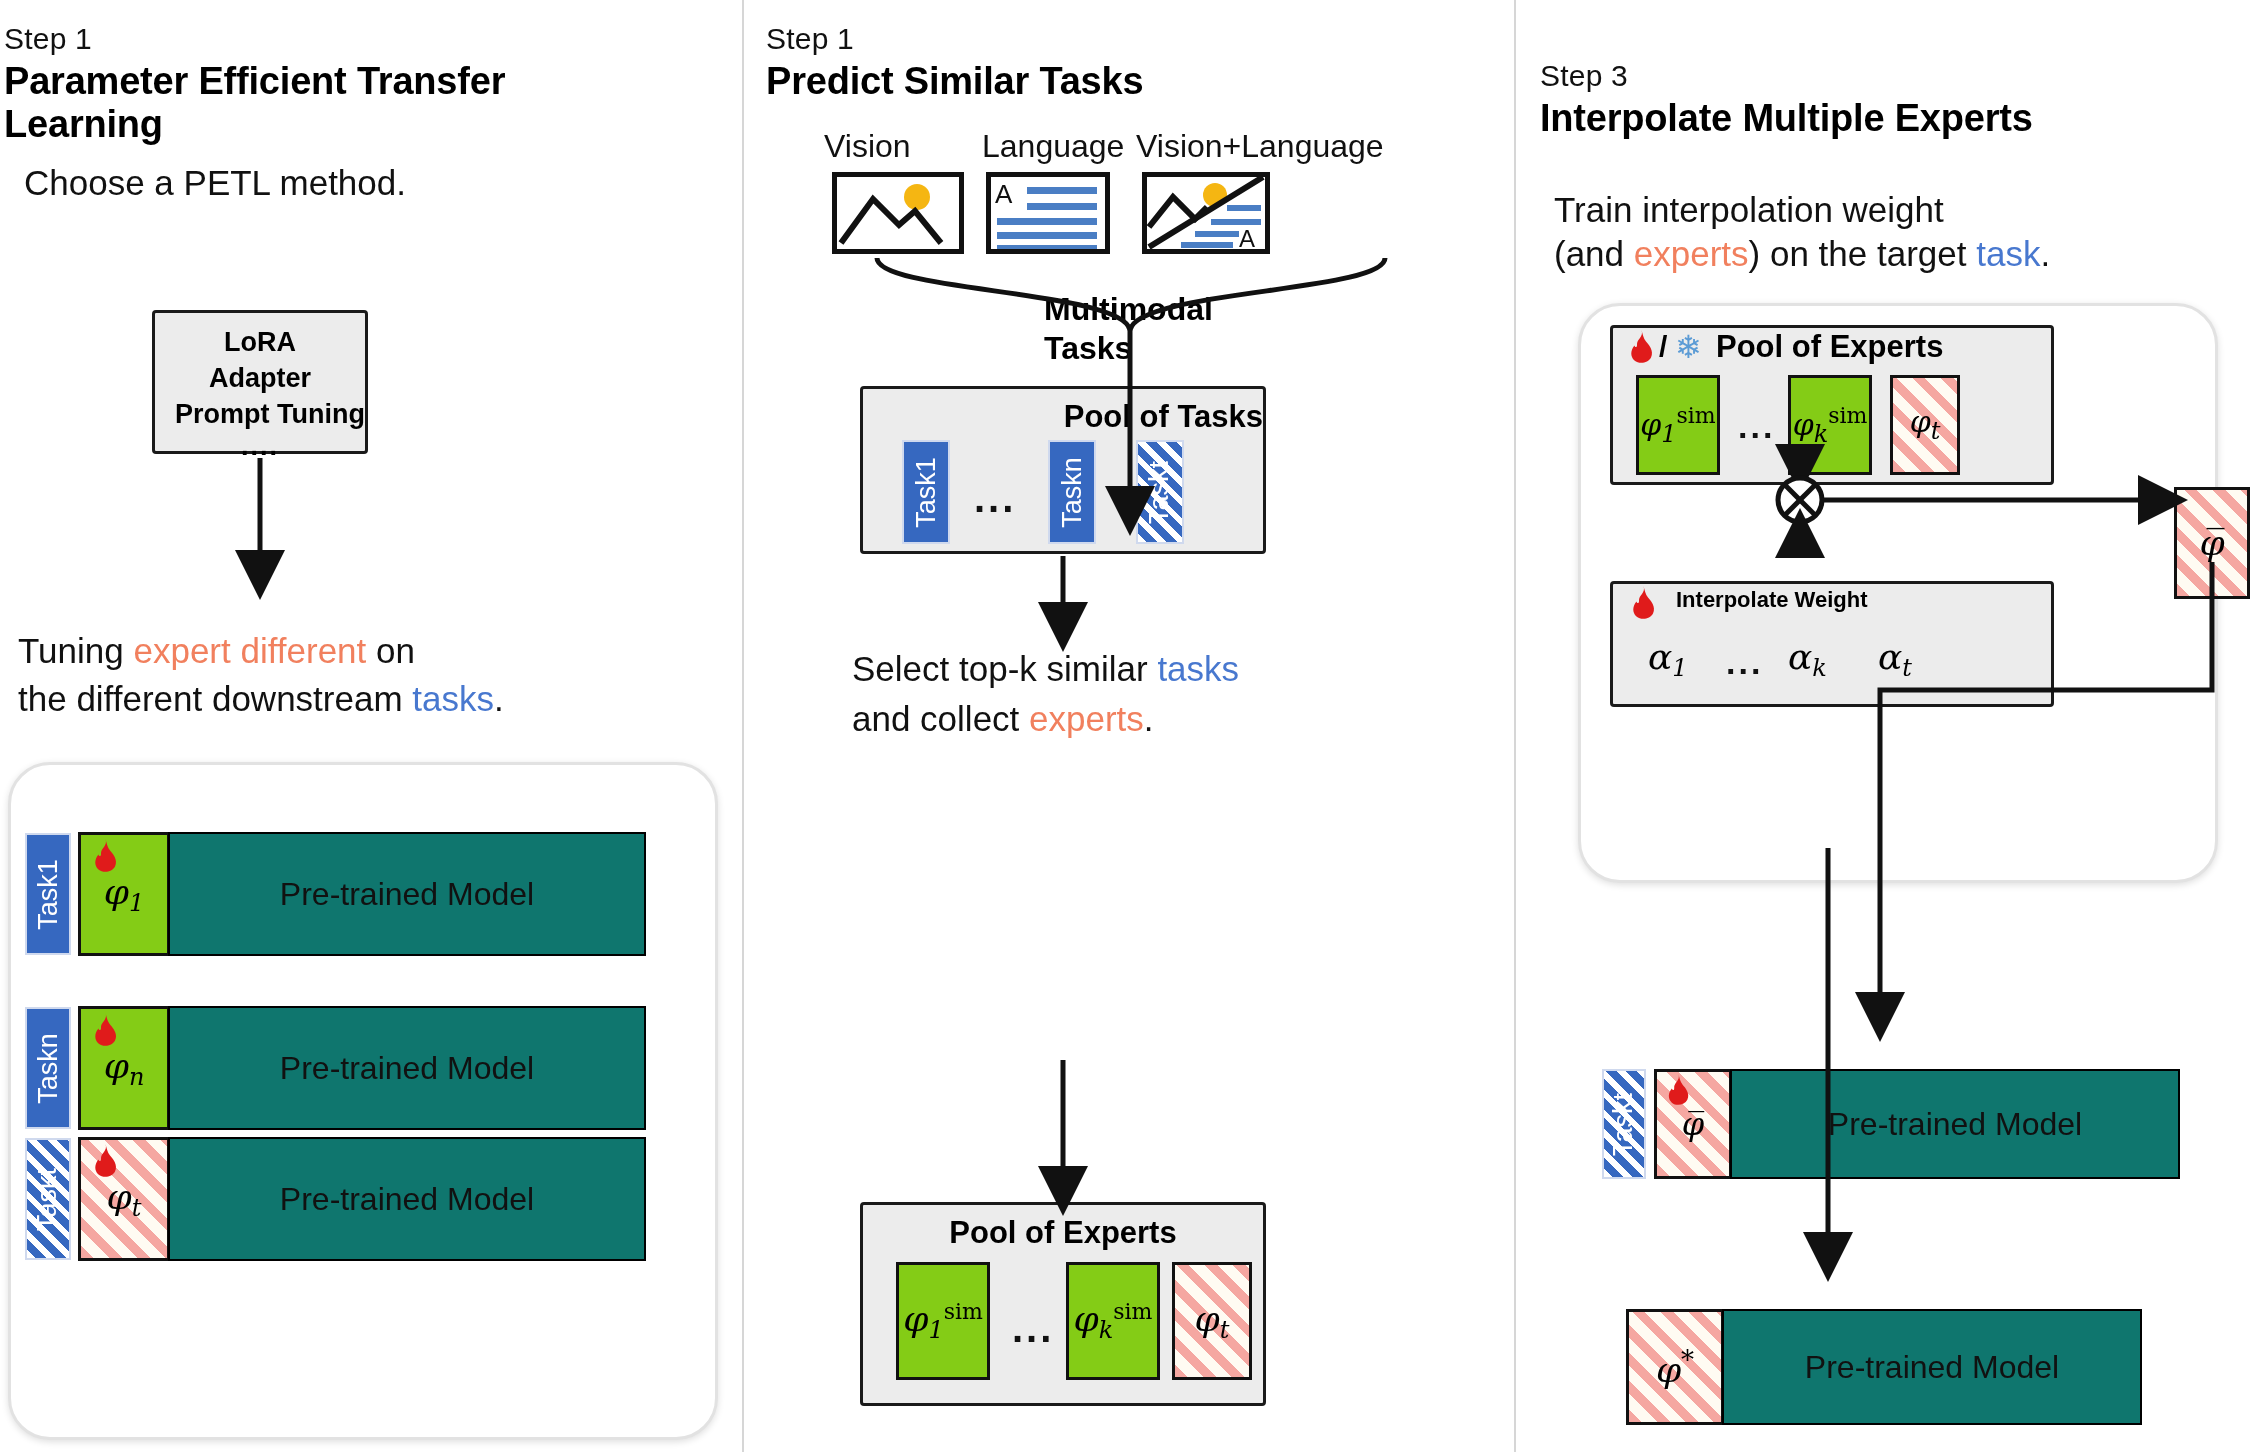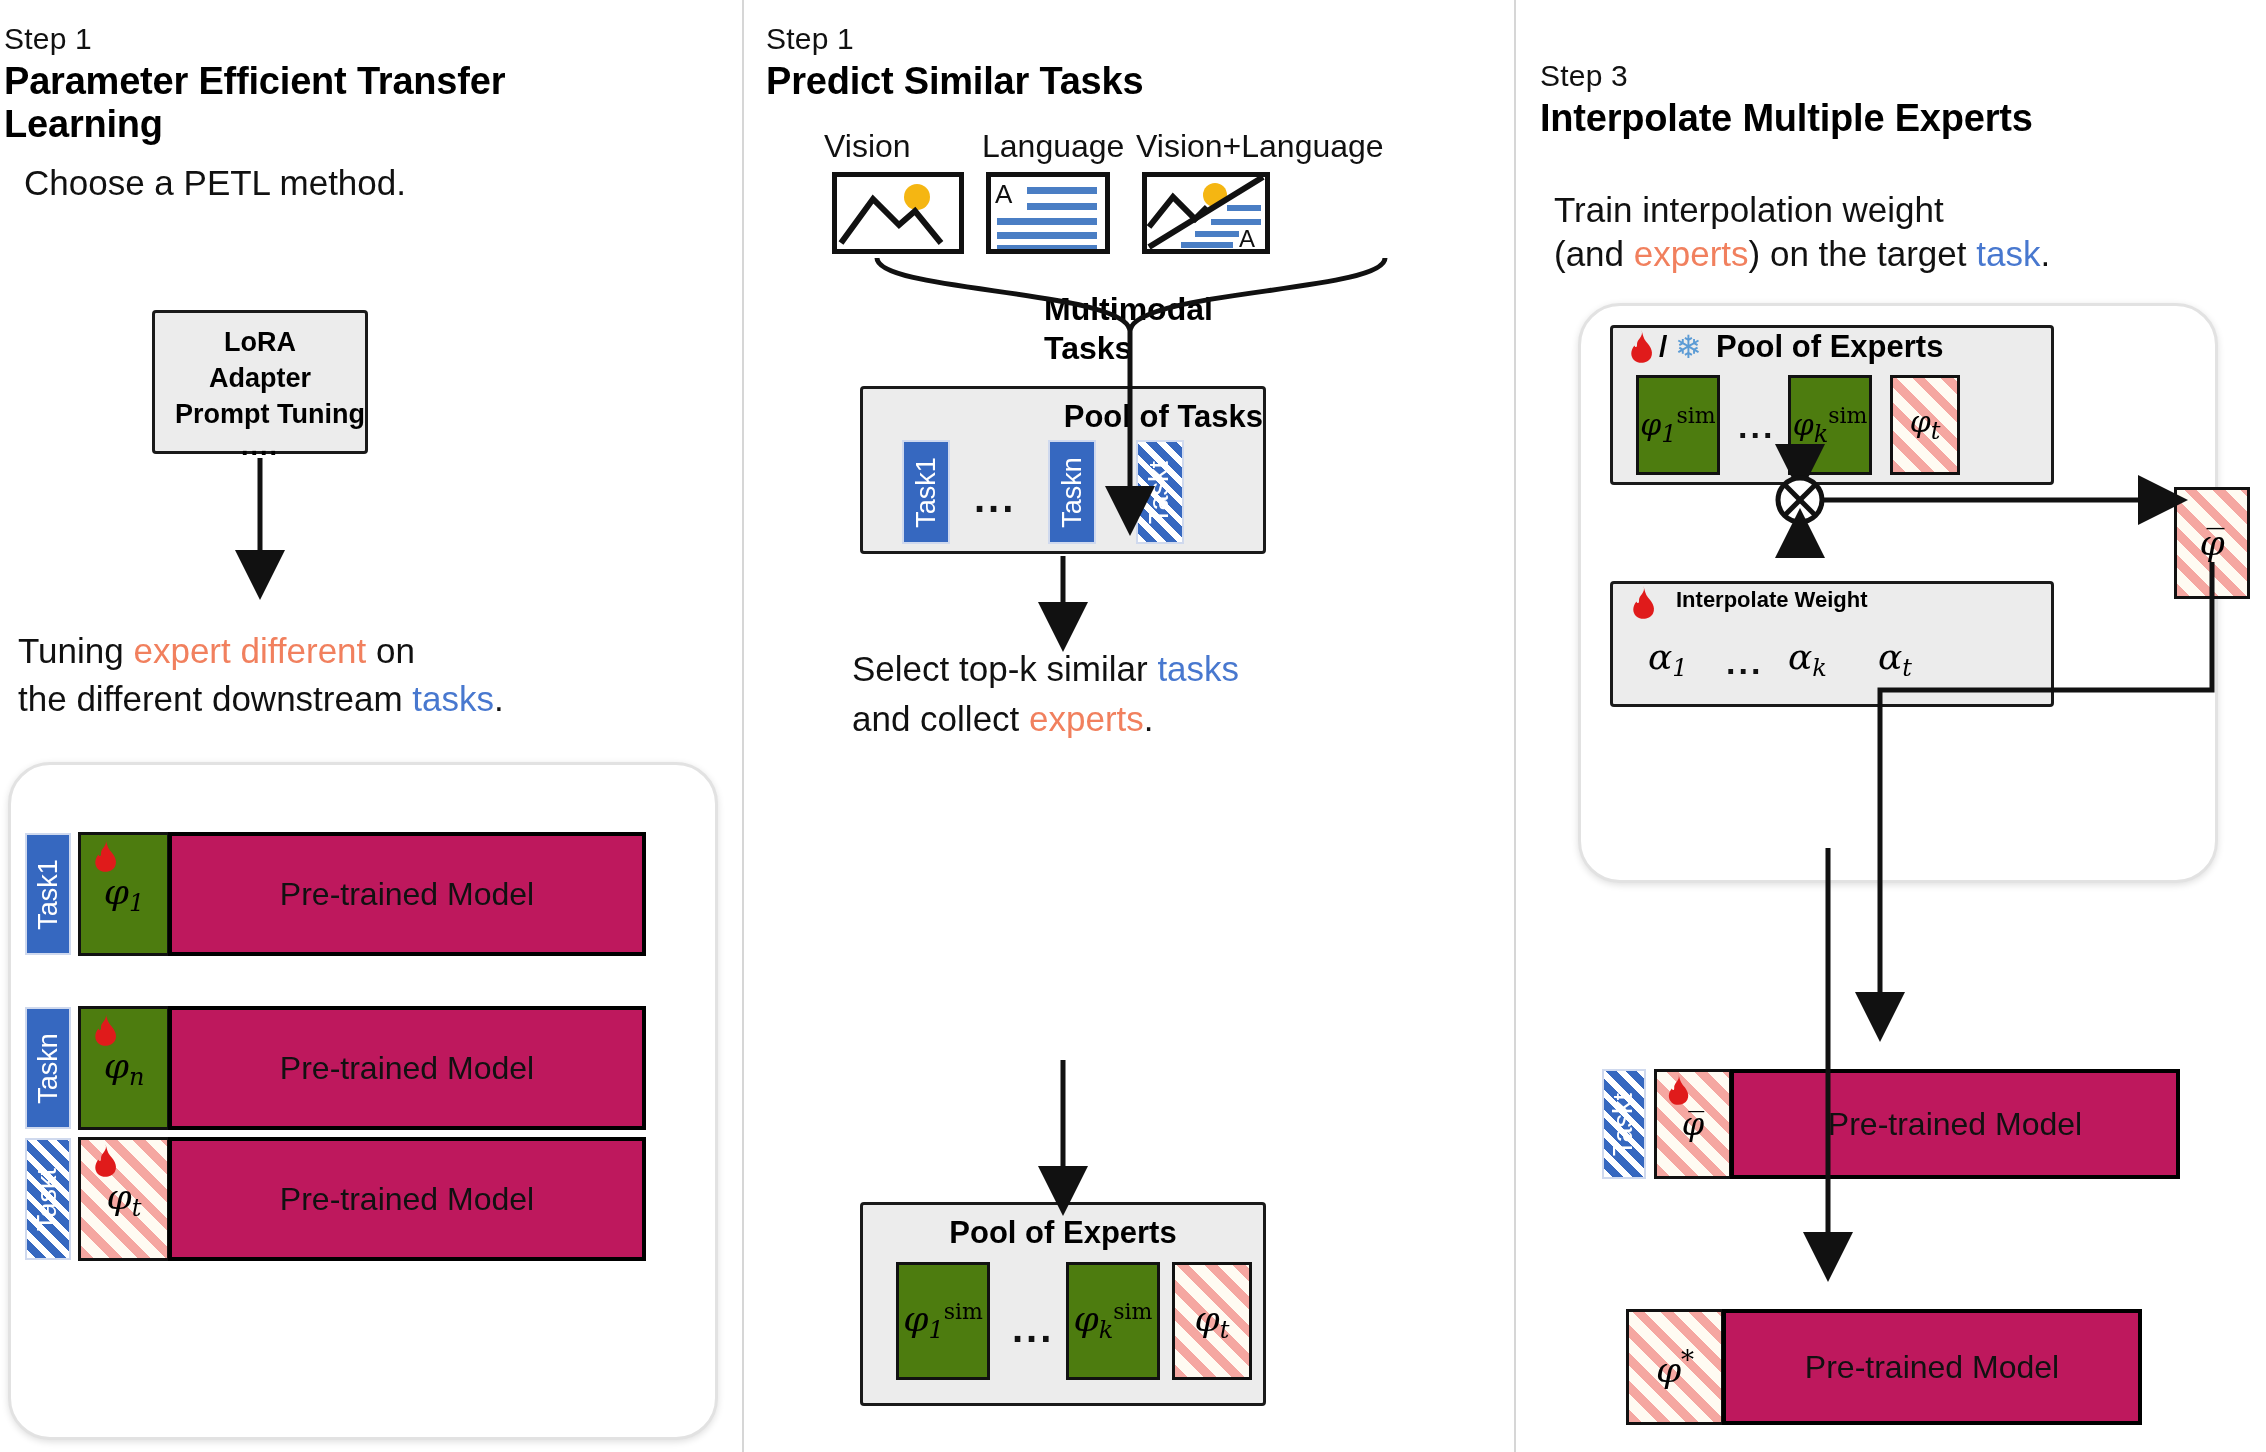--- a/index.html
+++ b/index.html
@@ -45,34 +45,34 @@
     display:flex; align-items:center; justify-content:center;
   }
   .task-chip span { transform:rotate(-90deg); white-space:nowrap; }
   .task-chip.hatch {
     background:
       repeating-linear-gradient(45deg, #ffffff 0 6px, rgba(255,255,255,0) 6px 14px),
       #3668C0;
   }
 
   .expert-box {
-    position:absolute; background:#4d7c0f; border:3px solid #111;
+    position:absolute; background:#84cc16; border:3px solid #111;
     display:flex; align-items:center; justify-content:center;
   }
   .expert-box.hatch {
     background:
       repeating-linear-gradient(45deg, #F5A7A1 0 9px, #FFFBF2 9px 20px);
   }
   .mathv { font-family:"DejaVu Serif", serif; font-style:italic; font-size:36px; line-height:1; }
   .mathv .sub { font-size:24px; vertical-align:-.28em; font-style:italic; }
   .mathv .sup { font-size:22px; vertical-align:.55em; font-style:normal; }
   .mathv .supstar { font-size:26px; vertical-align:.5em; font-style:normal; }
 
   .ptm {
-    position:absolute; border:4px solid #000000; background:#be185d;
+    position:absolute; border:2px solid #000000; background:#0f766e;
     display:flex; align-items:center; justify-content:center;
     font-size:32px; color:#111;
   }
   .dots { position:absolute; font-size:40px; font-weight:700; color:#111; letter-spacing:3px; line-height:1; }
   .hdr { position:absolute; font-size:32px; font-weight:700; color:#000; }
 
   .flame, .snow { position:absolute; line-height:1; }
   .flame { font-size:34px; }
   .snow  { font-size:32px; color:#5B9BD5; }
 

